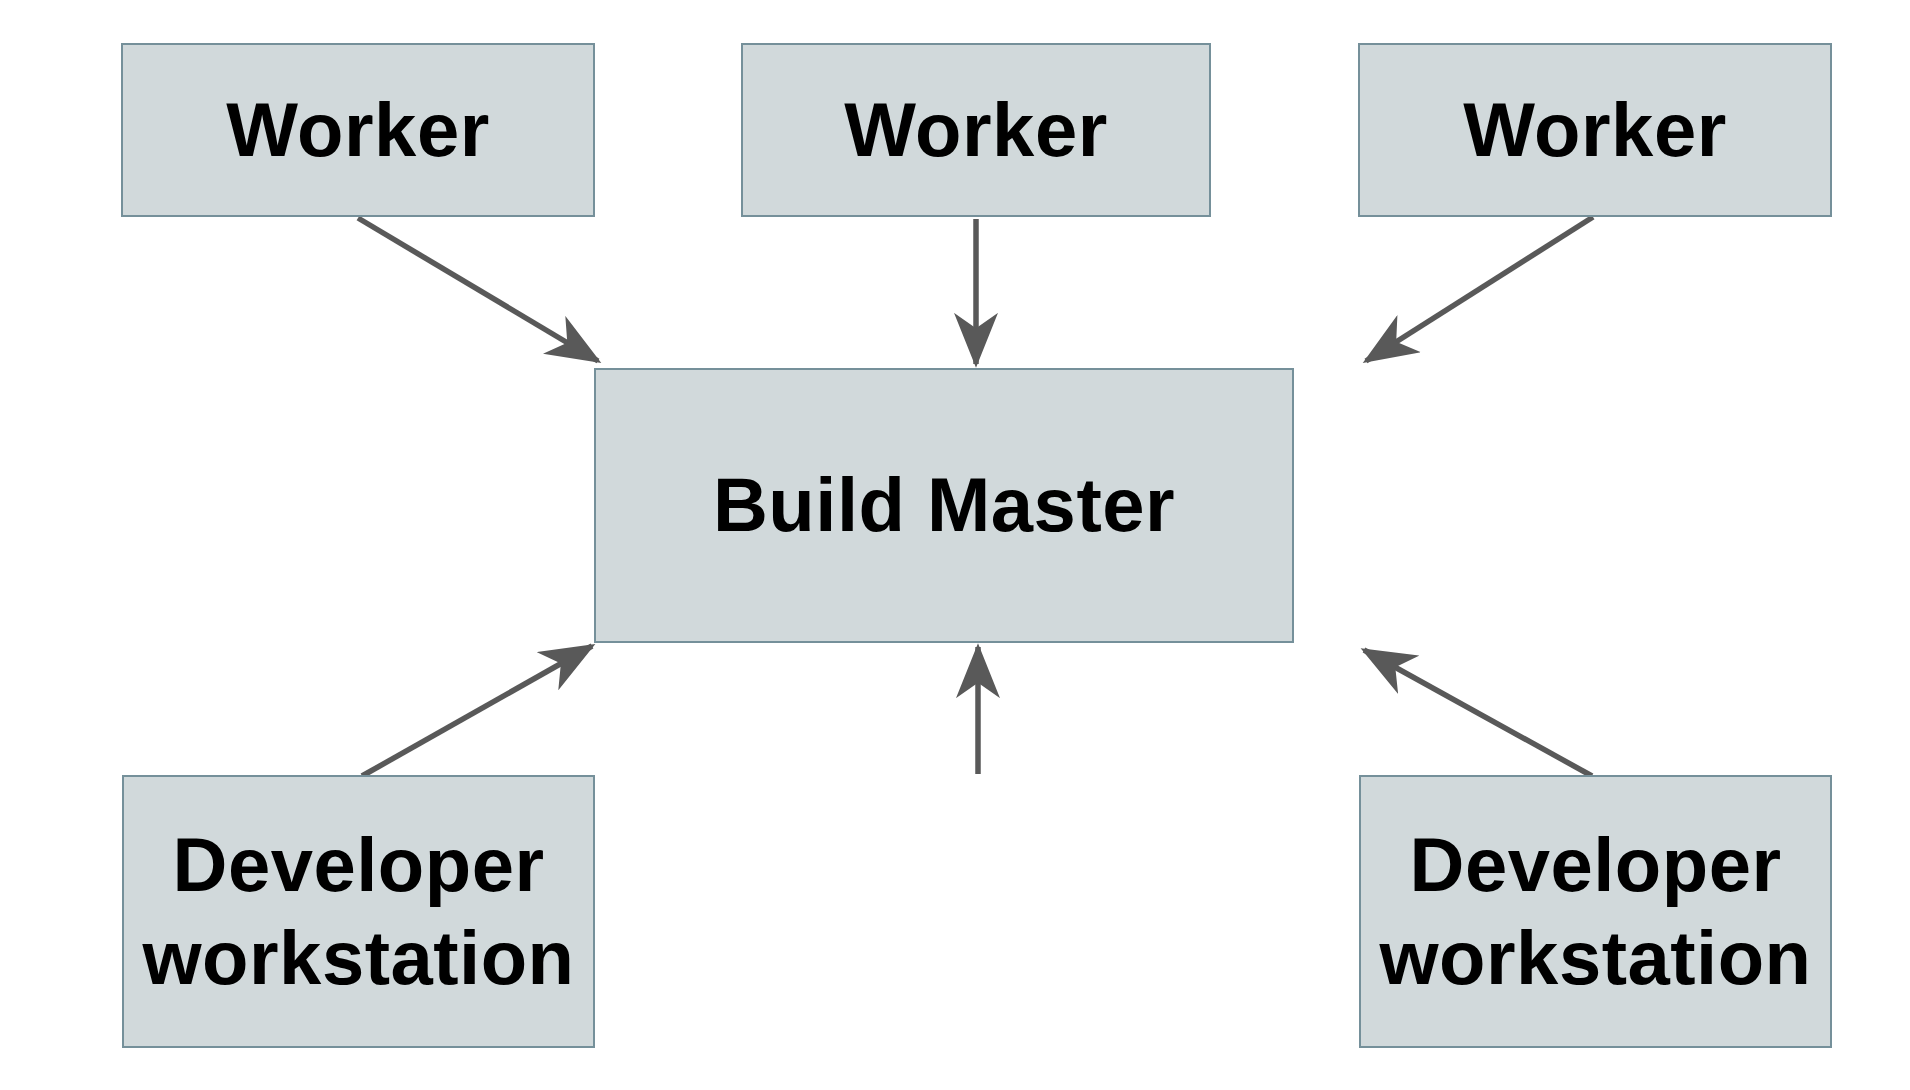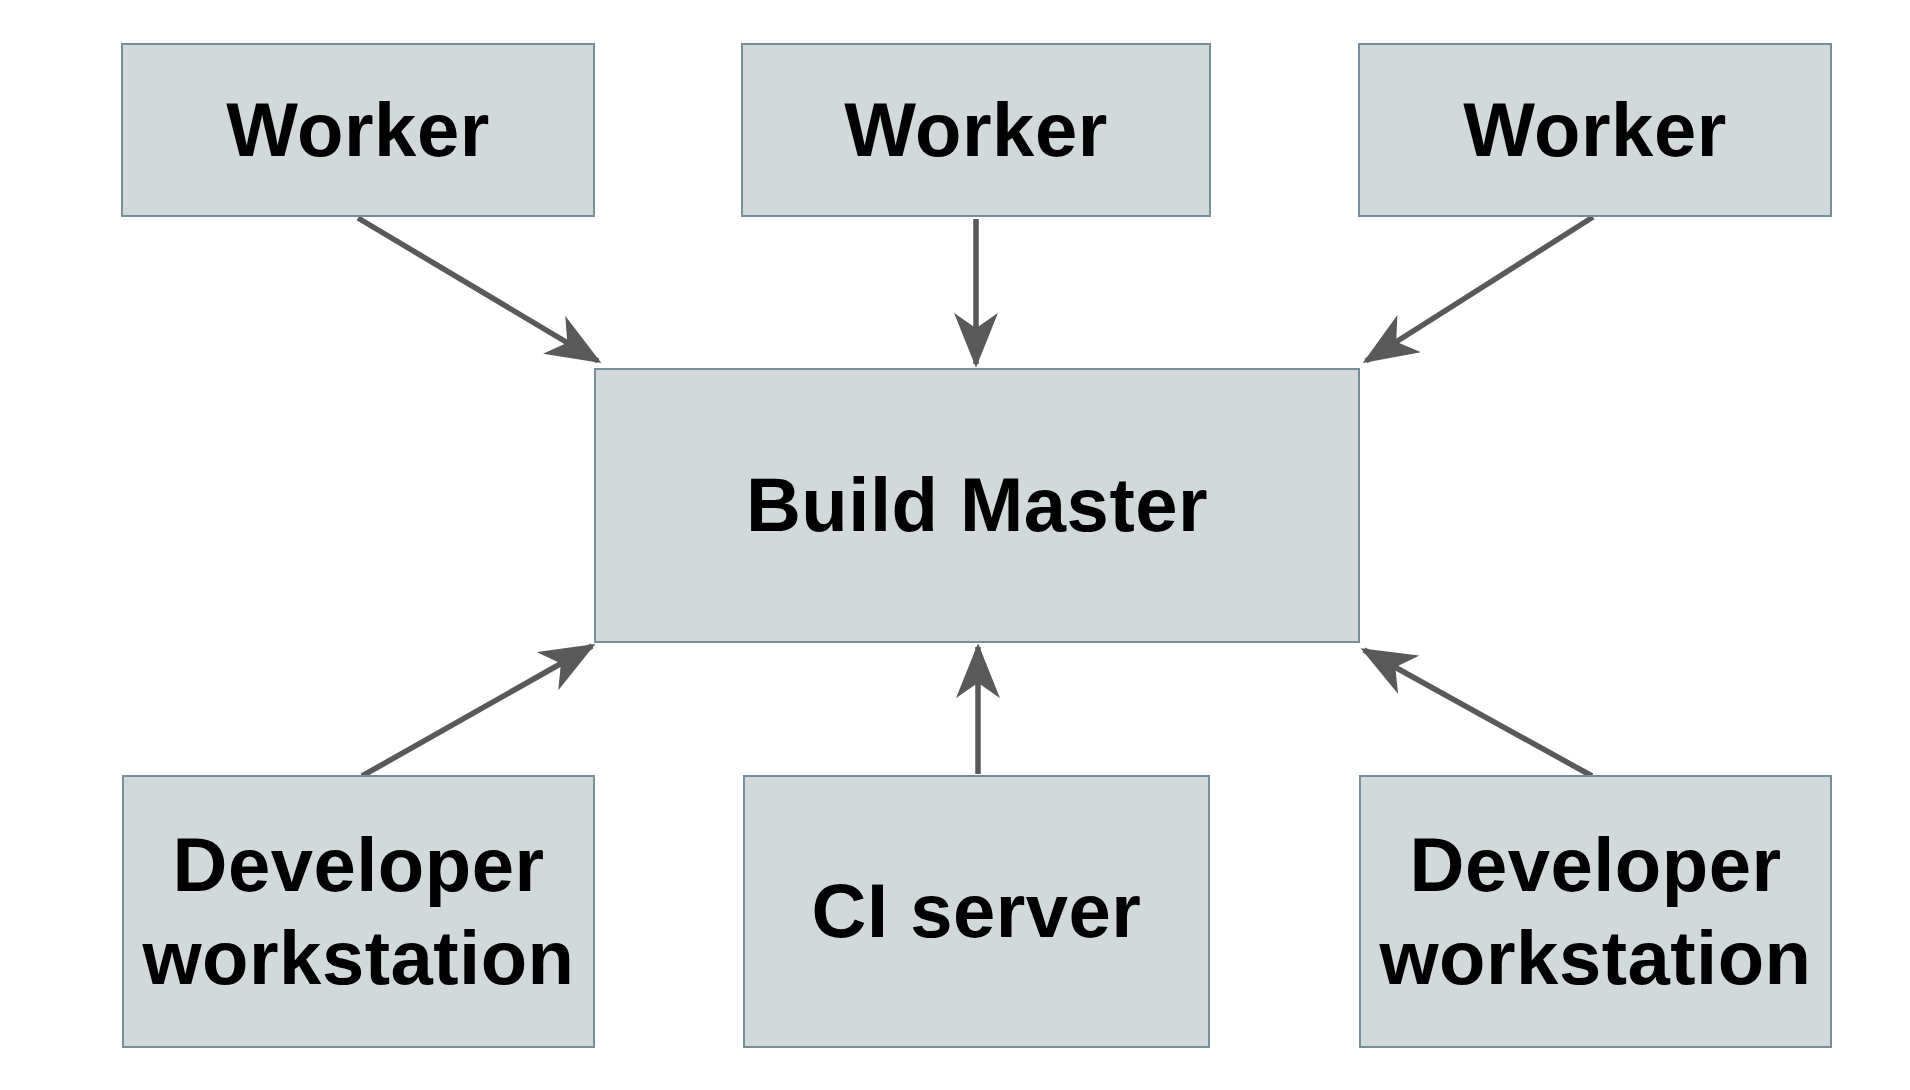--- a/index.html
+++ b/index.html
@@ -34,21 +34,21 @@
     text-align: center;
     color: var(--text, #000000);
     font-size: 76px;
     line-height: 1.22;
     letter-spacing: 0.5px;
     font-weight: bold;
   }
   .n-w1 { left: 121px;  top: 43px;  width: 474px; height: 174px; }
   .n-w2 { left: 741px;  top: 43px;  width: 470px; height: 174px; }
   .n-w3 { left: 1358px; top: 43px;  width: 474px; height: 174px; }
-  .n-bm { left: 594px;  top: 368px; width: 766px; height: 275px; }
+  .n-bm { left: 594px;  top: 368px; width: 700px; height: 275px; }
   .n-d1 { left: 122px;  top: 775px; width: 473px; height: 273px; }
   .n-ci { left: 743px;  top: 775px; width: 467px; height: 273px; }
   .n-d2 { left: 1359px; top: 775px; width: 473px; height: 273px; }
   .node-label { display: block; padding: 0 8px; }
 </style>
 </head>
 <body>
 
 <div class="canvas">
 
@@ -79,21 +79,18 @@
   </div>
 
   <div class="node n-bm">
     <span class="node-label">Build Master</span>
   </div>
 
   <div class="node n-d1">
     <span class="node-label">Developer workstation</span>
   </div>
 
-  <div class="node n-ci">
-    <span class="node-label">CI server</span>
-  </div>
 
   <div class="node n-d2">
     <span class="node-label">Developer workstation</span>
   </div>
 
 </div>
 
 </body></html>

